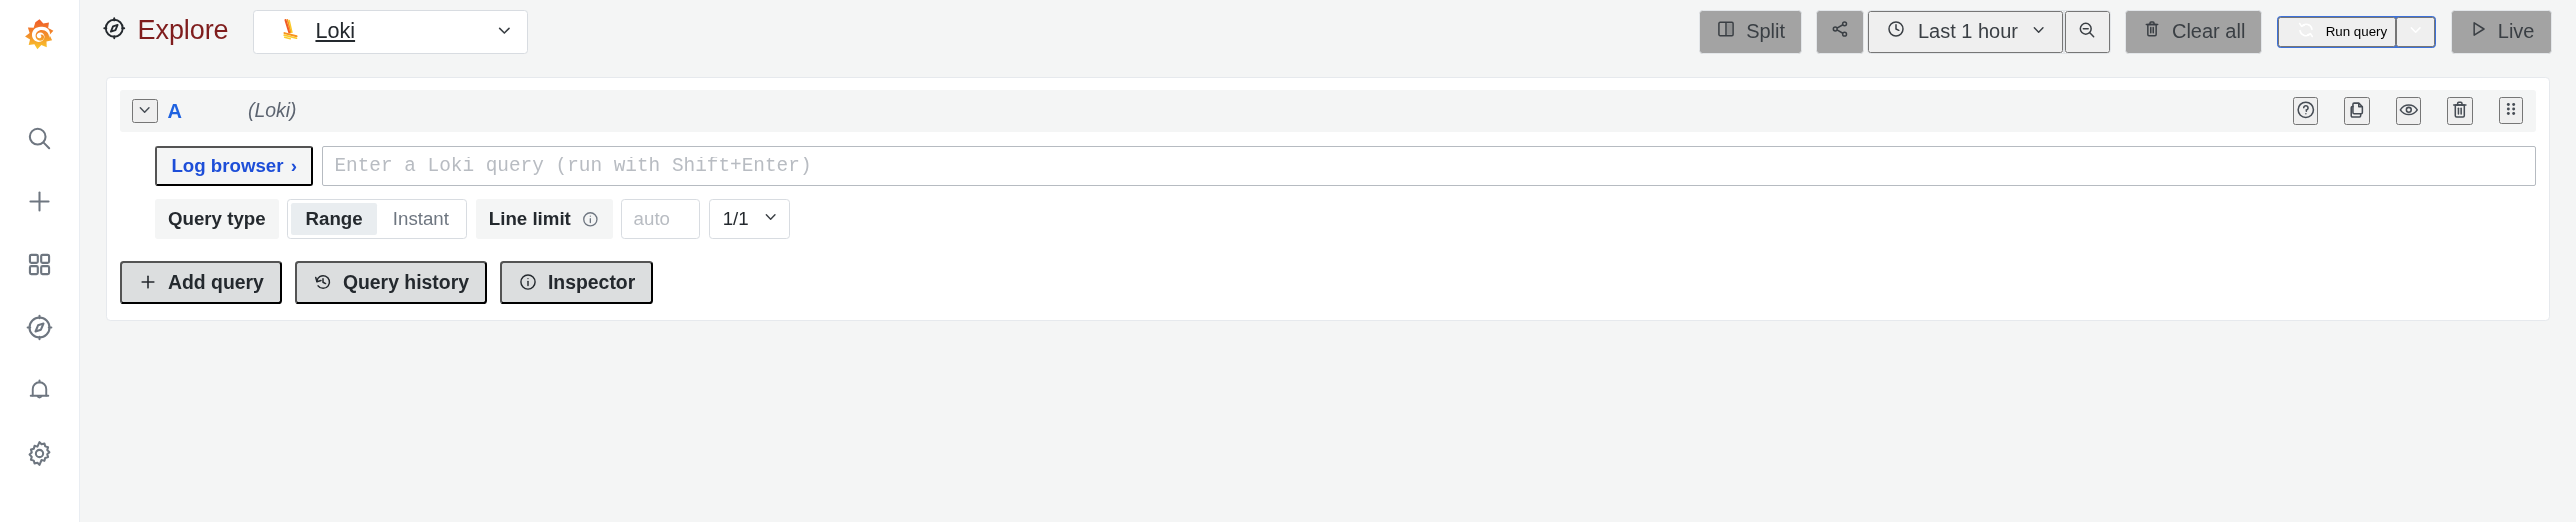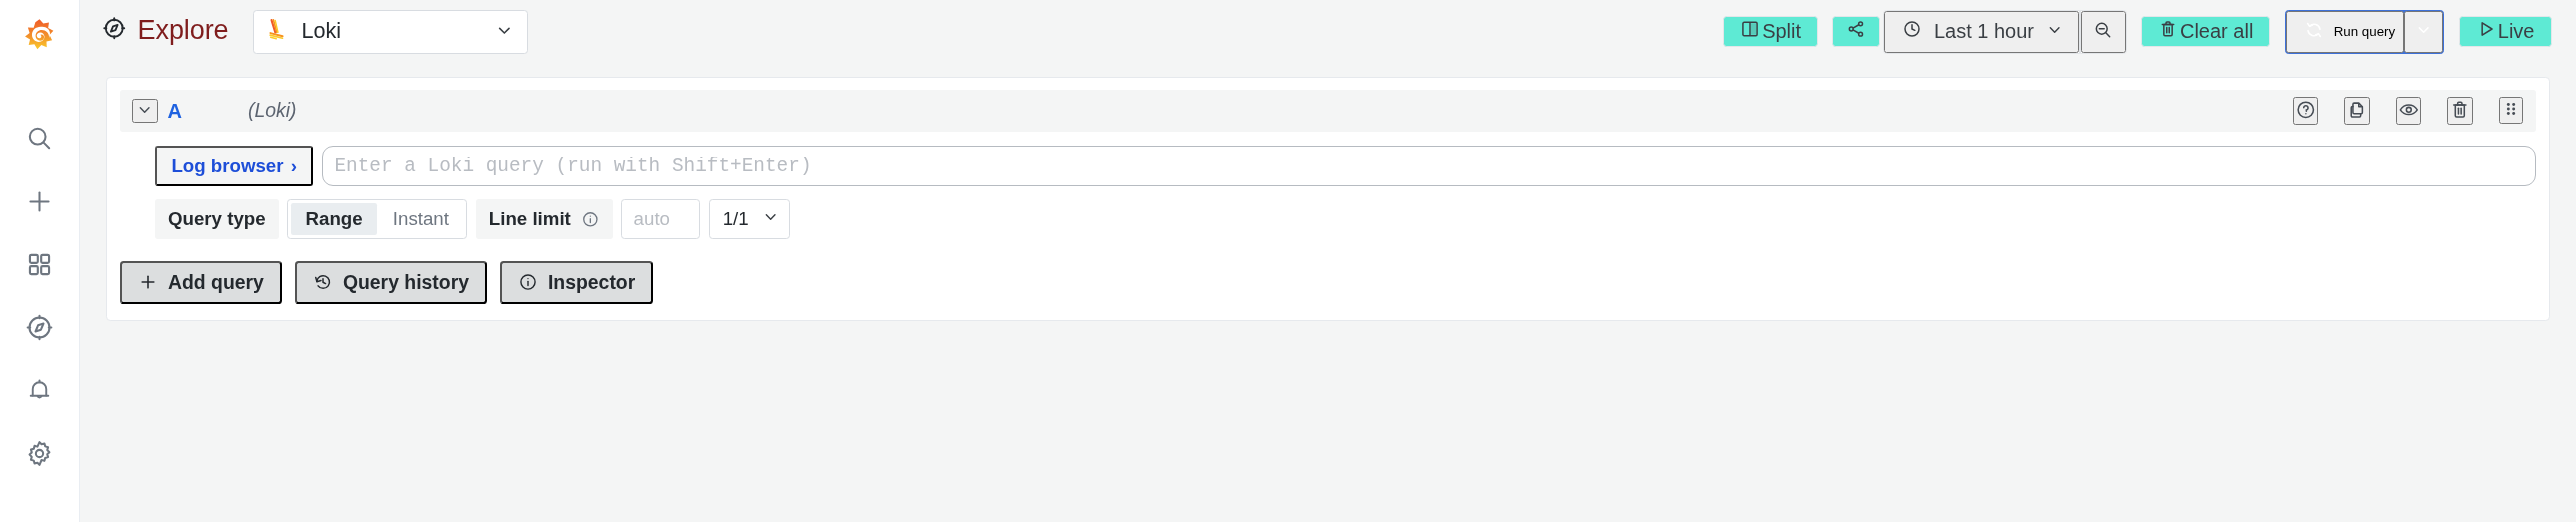--- a/index.html
+++ b/index.html
@@ -98,43 +98,44 @@
   .page-title .title-text { line-height: 1; padding-bottom: 1.4px; }
 
   .ds-picker {
     width: 275px;
     height: 44px;
     background: #ffffff;
     border: 1.4px solid #d8dce1;
     border-radius: 3.6px;
     display: flex;
     align-items: center;
-    padding: 0 13px 0 13px;
+    padding: 0 13px 0 27px;
     gap: 11.5px;
+    text-decoration: underline;
   }
   .ds-picker .ds-name {
     font-size: 21.6px;
     color: #24292e;
     flex: 1 1 auto;
     line-height: 1;
     padding-bottom: 1.4px;
   }
 
   .topbar-spacer { flex: 1 1 auto; }
 
   .tb-group { display: flex; align-items: center; gap: 0; }
 
   .tb-btn {
-    height: 31px;
-    background: #5eead4;
+    height: 44px;
+    background: #a3a3a3;
     border: 1.4px solid #e3e6e9;
     border-radius: 3.6px;
     display: flex;
     align-items: center;
-    gap: 2px;
+    gap: 10px;
     padding: 0 16px;
     font-size: 20px;
     font-weight: 500;
     color: #3a3f44;
     white-space: nowrap;
     margin-left: 14.4px;
   }
   .tb-btn.icon-only { padding: 0 13px; }
 
   .time-picker {
@@ -166,21 +167,21 @@
   .time-picker .tp-zoom {
     display: flex;
     align-items: center;
     justify-content: center;
     width: 45px;
     height: 100%;
     color: #3a3f44;
   }
 
   .run-query {
-    height: 44px;
+    height: 32px;
     background: #3d71d9;
     border: 1.4px solid #3d71d9;
     border-radius: 3.6px;
     display: flex;
     align-items: center;
     margin-left: 14.4px;
     color: #ffffff;
     font-size: 20px;
     font-weight: 600;
     white-space: nowrap;
@@ -275,21 +276,21 @@
     font-weight: 600;
     color: #1d4ed8;
     white-space: nowrap;
   }
 
   .query-field {
     flex: 1 1 auto;
     height: 40px;
     background: #ffffff;
     border: 1.4px solid #b6bbc1;
-    border-radius: 11px;
+    border-radius: 2px;
     display: flex;
     align-items: center;
     padding: 0 11.5px;
     min-width: 0;
   }
   .query-field .qf-placeholder {
     font-family: "Liberation Mono", monospace;
     font-size: 19.4px;
     color: #b8bcc2;
     white-space: nowrap;

